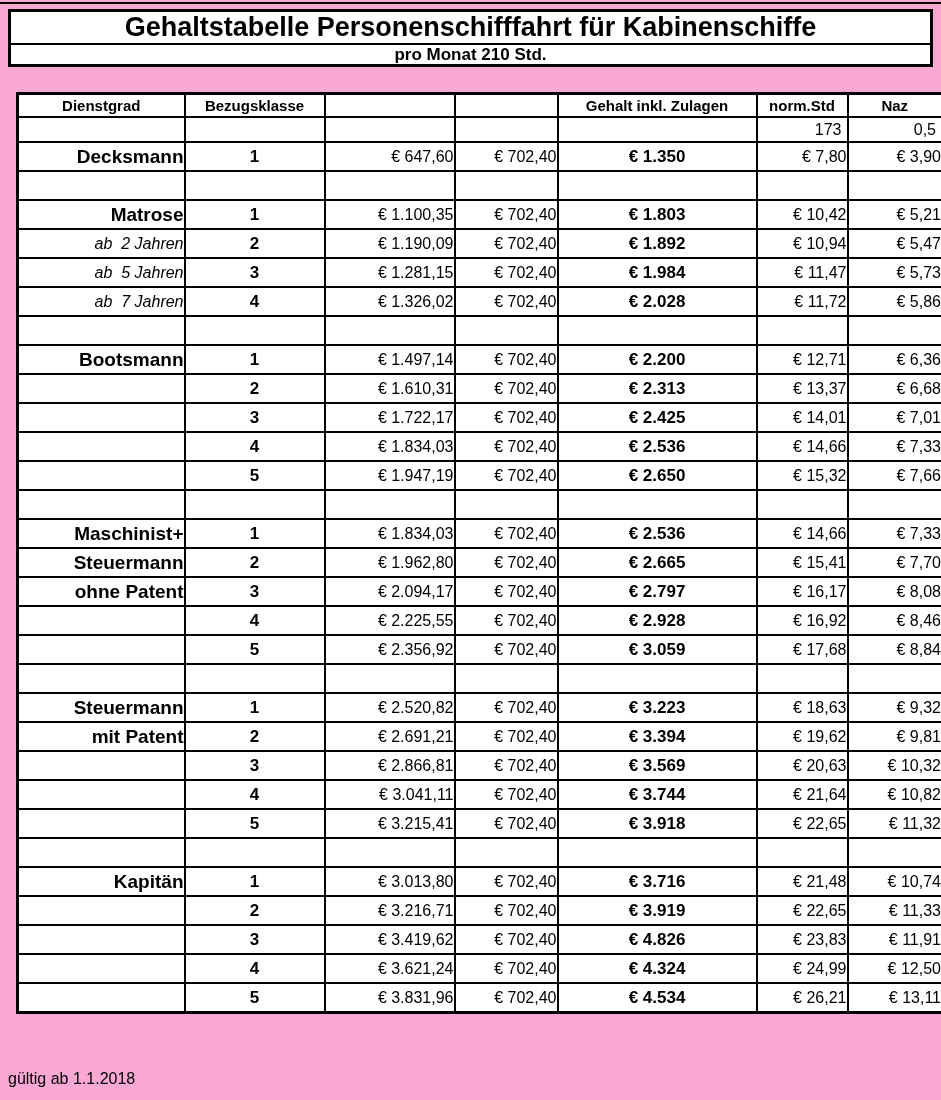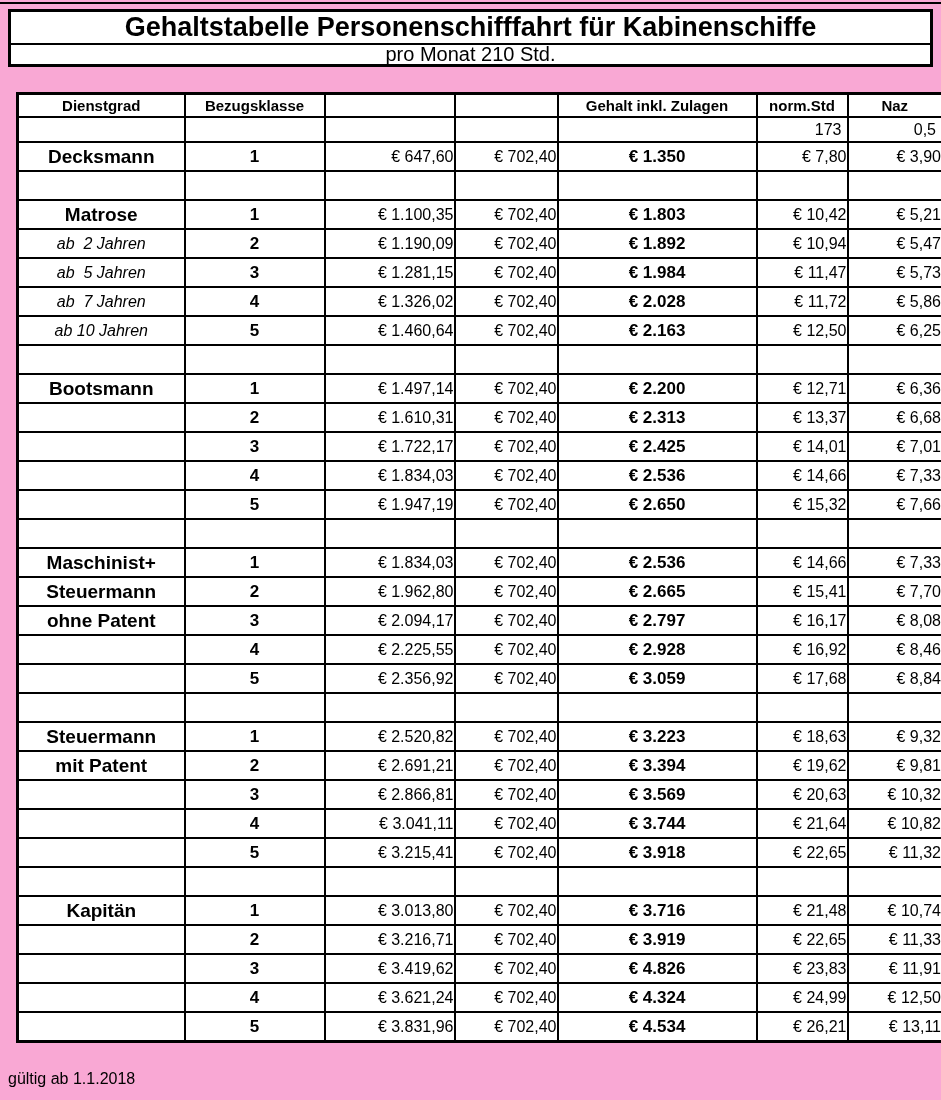--- a/index.html
+++ b/index.html
@@ -34,22 +34,22 @@
     background: #ffffff;
   }
   .title {
     font-size: 27px;
     font-weight: bold;
     text-align: center;
     line-height: 31px;
     letter-spacing: 0px;
   }
   .subtitle {
-    font-size: 20px;
-    font-weight: normal;
+    font-size: 17px;
+    font-weight: bold;
     text-align: center;
     line-height: 19px;
     border-top: 2px solid #000000;
   }
   table.salary {
     position: absolute;
     top: 92px;
     left: 16px;
     border-collapse: collapse;
     table-layout: fixed;
@@ -74,21 +74,21 @@
     font-weight: normal;
     text-align: right;
     padding-right: 5px;
     vertical-align: middle;
   }
   tr.data-row td {
     height: 27px;
     vertical-align: middle;
   }
   td.c-name {
-    text-align: center;
+    text-align: right;
     padding-left: 3px;
     font-weight: bold;
     font-size: 19px;
     white-space: pre;
   }
   td.c-name.italic {
     font-weight: normal;
     font-style: italic;
     font-size: 16px;
   }
@@ -208,29 +208,20 @@
         <tr class="data-row">
           <td class="c-name italic">ab  7 Jahren</td>
           <td class="c-class">4</td>
           <td class="c-money">€ 1.326,02</td>
           <td class="c-money">€ 702,40</td>
           <td class="c-gehalt">€ 2.028</td>
           <td class="c-money">€ 11,72</td>
           <td class="c-money">€ 5,86</td>
         </tr>
         <tr class="data-row">
-          <td class="c-name italic">ab 10 Jahren</td>
-          <td class="c-class">5</td>
-          <td class="c-money">€ 1.460,64</td>
-          <td class="c-money">€ 702,40</td>
-          <td class="c-gehalt">€ 2.163</td>
-          <td class="c-money">€ 12,50</td>
-          <td class="c-money">€ 6,25</td>
-        </tr>
-        <tr class="data-row">
           <td class="c-name"></td>
           <td class="c-class"></td>
           <td class="c-money"></td>
           <td class="c-money"></td>
           <td class="c-gehalt"></td>
           <td class="c-money"></td>
           <td class="c-money"></td>
         </tr>
         <tr class="data-row">
           <td class="c-name">Bootsmann</td>

